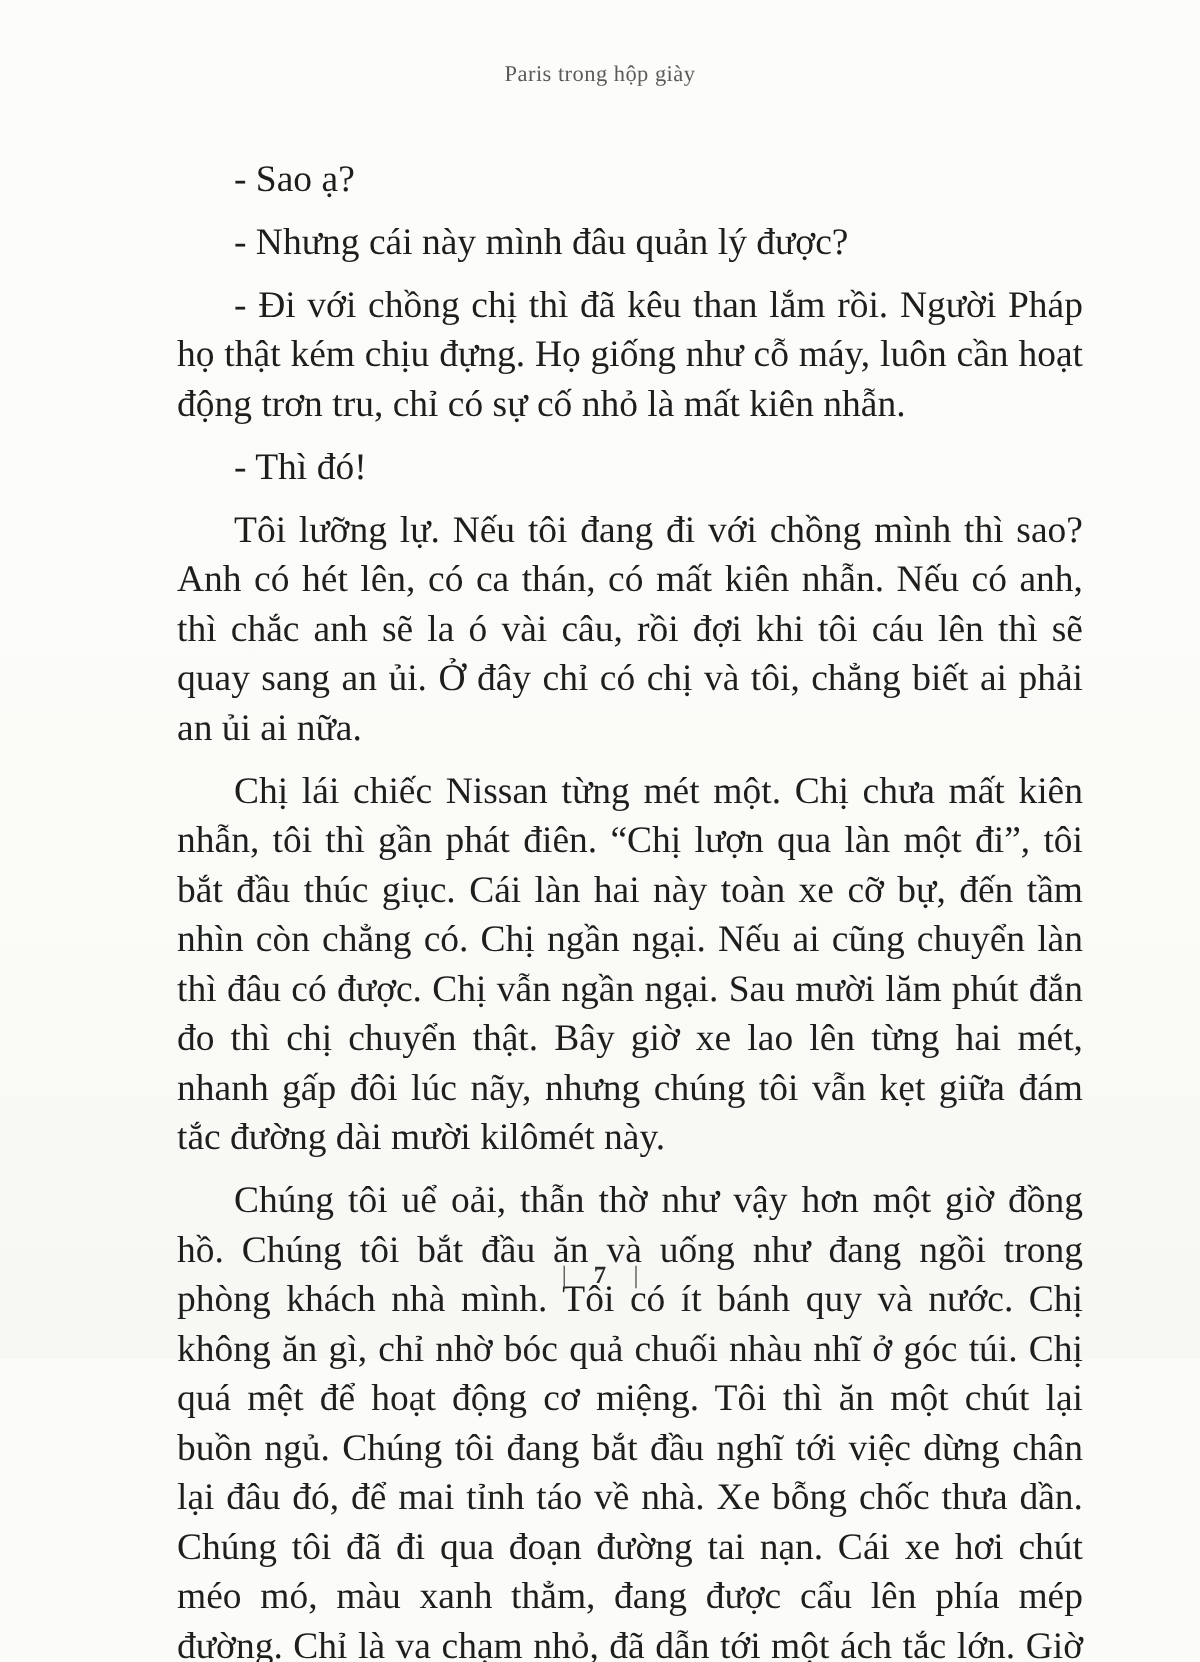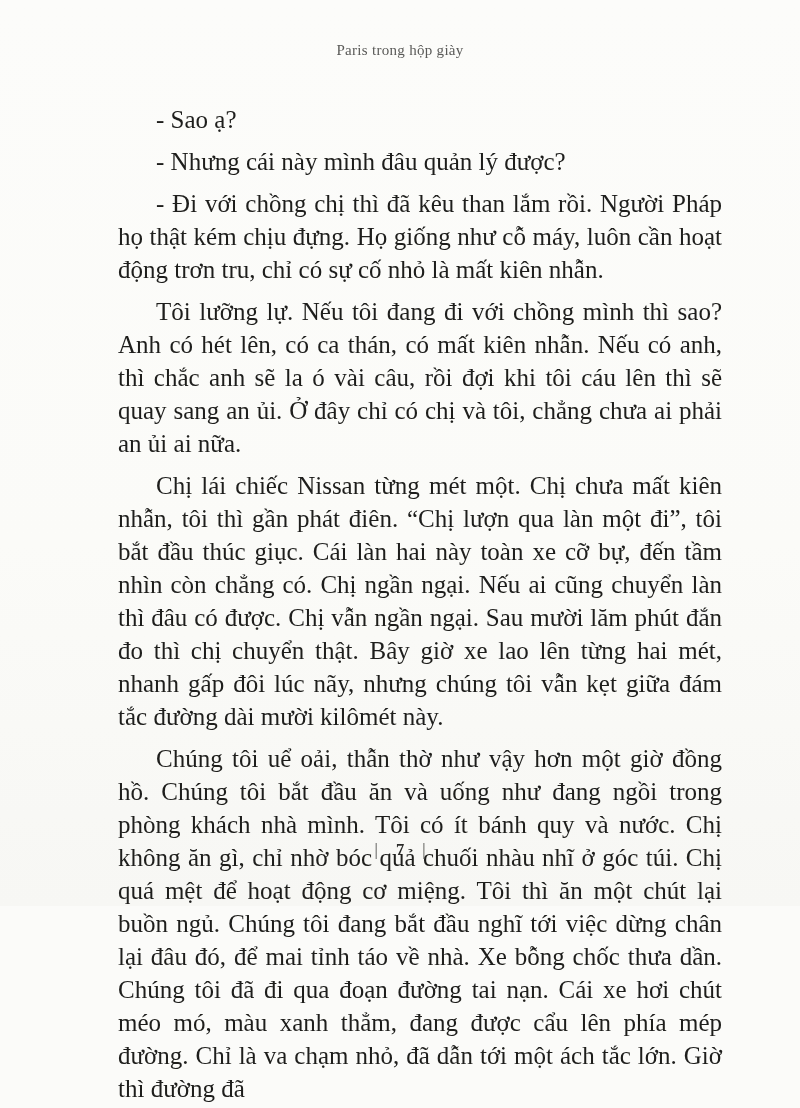--- a/index.html
+++ b/index.html
@@ -65,21 +65,22 @@
 <body>
 
 <div class="page">
 
   <div class="running-head">Paris trong hộp giày</div>
 
   <div class="body-text">
     <p>- Sao ạ?</p>
     <p>- Nhưng cái này mình đâu quản lý được?</p>
     <p>- Đi với chồng chị thì đã kêu than lắm rồi. Người Pháp họ thật kém chịu đựng. Họ giống như cỗ máy, luôn cần hoạt động trơn tru, chỉ có sự cố nhỏ là mất kiên nhẫn.</p>
-    <p>Tôi lưỡng lự. Nếu tôi đang đi với chồng mình thì sao? Anh có hét lên, có ca thán, có mất kiên nhẫn. Nếu có anh, thì chắc anh sẽ la ó vài câu, rồi đợi khi tôi cáu lên thì sẽ quay sang an ủi. Ở đây chỉ có chị và tôi, chẳng chưa ai phải an ủi ai nữa.</p>
+    <p>- Thì đó!</p>
+    <p>Tôi lưỡng lự. Nếu tôi đang đi với chồng mình thì sao? Anh có hét lên, có ca thán, có mất kiên nhẫn. Nếu có anh, thì chắc anh sẽ la ó vài câu, rồi đợi khi tôi cáu lên thì sẽ quay sang an ủi. Ở đây chỉ có chị và tôi, chẳng biết ai phải an ủi ai nữa.</p>
     <p>Chị lái chiếc Nissan từng mét một. Chị chưa mất kiên nhẫn, tôi thì gần phát điên. “Chị lượn qua làn một đi”, tôi bắt đầu thúc giục. Cái làn hai này toàn xe cỡ bự, đến tầm nhìn còn chẳng có. Chị ngần ngại. Nếu ai cũng chuyển làn thì đâu có được. Chị vẫn ngần ngại. Sau mười lăm phút đắn đo thì chị chuyển thật. Bây giờ xe lao lên từng hai mét, nhanh gấp đôi lúc nãy, nhưng chúng tôi vẫn kẹt giữa đám tắc đường dài mười kilômét này.</p>
     <p>Chúng tôi uể oải, thẫn thờ như vậy hơn một giờ đồng hồ. Chúng tôi bắt đầu ăn và uống như đang ngồi trong phòng khách nhà mình. Tôi có ít bánh quy và nước. Chị không ăn gì, chỉ nhờ bóc quả chuối nhàu nhĩ ở góc túi. Chị quá mệt để hoạt động cơ miệng. Tôi thì ăn một chút lại buồn ngủ. Chúng tôi đang bắt đầu nghĩ tới việc dừng chân lại đâu đó, để mai tỉnh táo về nhà. Xe bỗng chốc thưa dần. Chúng tôi đã đi qua đoạn đường tai nạn. Cái xe hơi chút méo mó, màu xanh thẳm, đang được cẩu lên phía mép đường. Chỉ là va chạm nhỏ, đã dẫn tới một ách tắc lớn. Giờ thì đường đã</p>
   </div>
 
   <div class="footer">
     <span class="bar">|</span>
     <span class="num">7</span>
     <span class="bar">|</span>
   </div>
 

